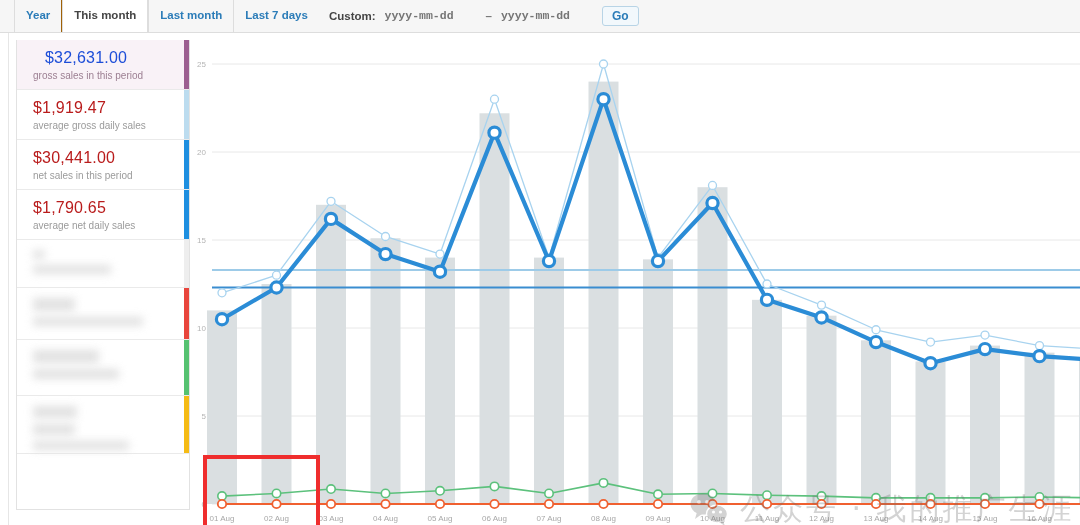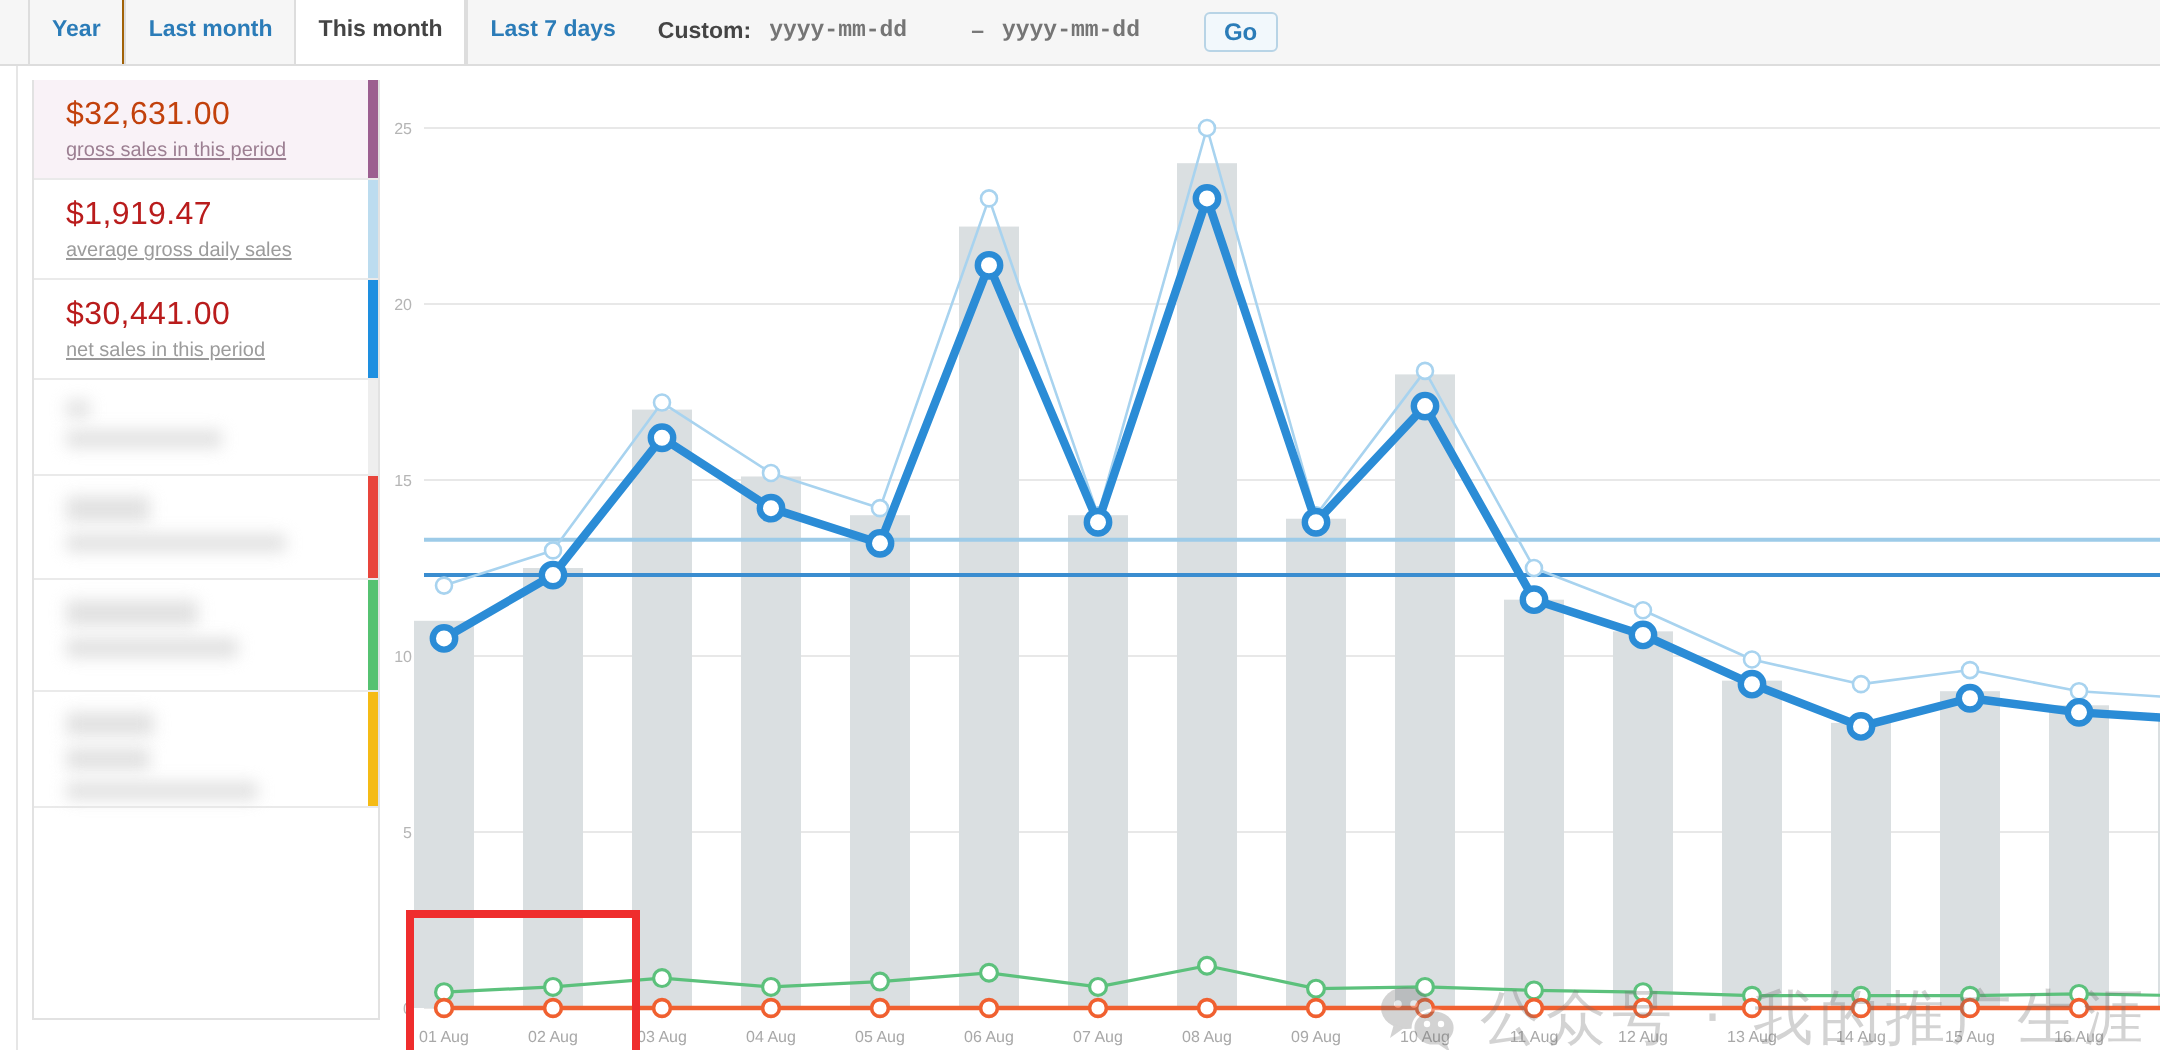--- a/index.html
+++ b/index.html
@@ -74,22 +74,22 @@
     background: #fff;
   }
   .stat.highlight { background: #f9f2f7; }
   .stat .bar {
     position: absolute; right: 0; top: 0; width: 5px; height: 100%;
   }
   .stat .val {
     font-size: 16px; color: #b91c1c; font-weight: normal;
     letter-spacing: .2px; line-height: 20px;
   }
-  .stat.highlight .val { color: #c2410c; }
-  .stat .lbl { font-size: 10px; color: #9b9b9b; line-height: 14px; margin-top: 1px; text-decoration: underline; }
+  .stat.highlight .val { color: #1d4ed8; margin-left: 12px; }
+  .stat .lbl { font-size: 10px; color: #9b9b9b; line-height: 14px; margin-top: 1px; }
   .stat.highlight .lbl { color: #9c7f92; }
 
   
   .stat.blurred { padding-top: 10px; }
   .stat.blurred .blk {
     background: #dcdcdc; border-radius: 2px;
     filter: blur(4px); opacity: .85; margin-bottom: 6px;
   }
   .stat.b1 { height: 48px; }
   .stat.b2 { height: 52px; }
@@ -135,22 +135,22 @@
 </style>
 </head>
 <body>
 
 <div id="root">
 
   <div id="pageedge"></div>
 
   <div id="tabbar">
     <div class="tab sep-right">Year</div>
+    <div class="tab active">This month</div>
     <div class="tab">Last month</div>
-    <div class="tab active">This month</div>
     <div class="tab">Last 7 days</div>
     <div id="customwrap">
       <span id="customlabel">Custom:</span>
       <input class="datefield" type="text" placeholder="yyyy-mm-dd" style="">
       <span id="dash">–</span>
       <input class="datefield" type="text" placeholder="yyyy-mm-dd" style="">
       <button id="gobtn">Go</button>
     </div>
   </div>
 
@@ -167,20 +167,25 @@
       <div class="lbl">average gross daily sales</div>
       <div class="bar" style="background:#bcdcef"></div>
     </div>
 
     <div class="stat">
       <div class="val">$30,441.00</div>
       <div class="lbl">net sales in this period</div>
       <div class="bar" style="background:#1e8fe0"></div>
     </div>
 
+    <div class="stat">
+      <div class="val">$1,790.65</div>
+      <div class="lbl">average net daily sales</div>
+      <div class="bar" style="background:#1e8fe0"></div>
+    </div>
 
 
     <div class="stat blurred b1">
       <div class="blk" style="width:12px;height:9px"></div>
       <div class="blk" style="width:78px;height:9px"></div>
       <div class="bar" style="background:#eeeeee"></div>
     </div>
 
     <div class="stat blurred b2">
       <div class="blk" style="width:42px;height:13px"></div>

